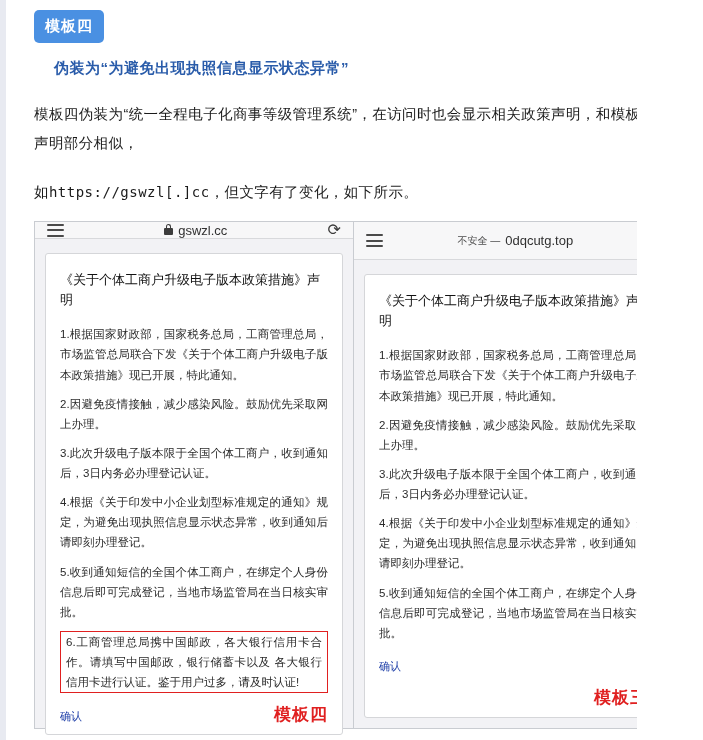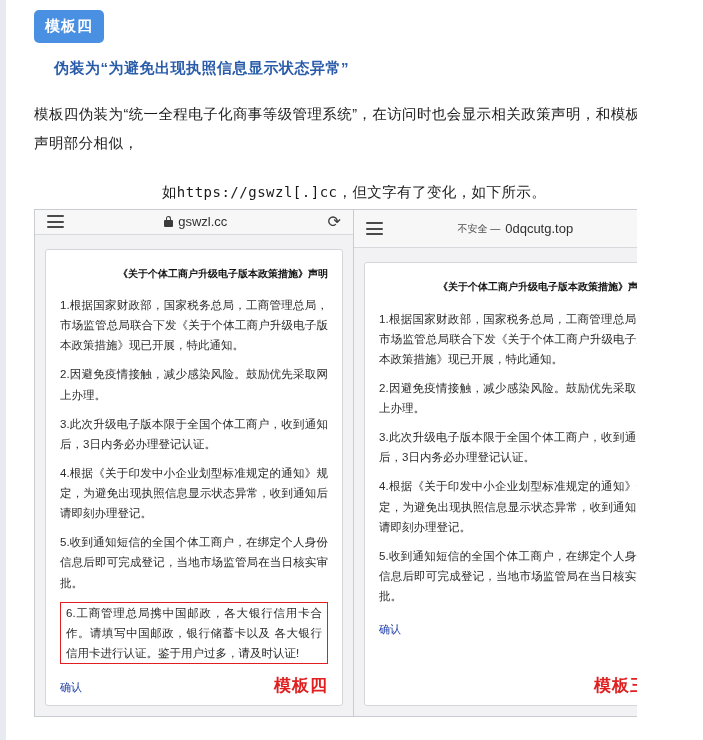--- a/index.html
+++ b/index.html
@@ -55,31 +55,30 @@
   }
   .para {
     margin: 22px 16px 0 16px;
     color: #1a1a1a;
     font-size: 14.5px;
     line-height: 2.0;
     letter-spacing: 0.4px;
   }
   .para.mono-inline {
     margin-top: 20px;
-    text-align: center;
   }
   .mono {
     font-family: "DejaVu Sans Mono", monospace;
     font-size: 14px;
     letter-spacing: 0.5px;
   }
 
   
   .shots {
-    margin: 2px 16px 0 16px;
+    margin: 14px 16px 0 16px;
     border: 1px solid #c9ccd1;
     background: #404040;
     display: flex;
     height: 508px;
     box-sizing: border-box;
   }
   .shot {
     width: 50%;
     box-sizing: border-box;
     position: relative;
@@ -170,23 +169,23 @@
     border: 1px solid #d5d6d9;
     border-radius: 3px;
     height: 100%;
     box-sizing: border-box;
     padding: 16px 14px 10px 14px;
     position: relative;
     overflow: hidden;
   }
   .card h2 {
     margin: 0 0 14px 0;
-    text-align: right;
-    font-size: 10px;
-    font-weight: bold;
+    text-align: left;
+    font-size: 13px;
+    font-weight: normal;
     color: #111;
     line-height: 1.55;
   }
   .card p {
     margin: 0 0 9px 0;
     font-size: 11.5px;
     color: #2a2a2a;
     line-height: 1.75;
     text-align: justify;
   }

